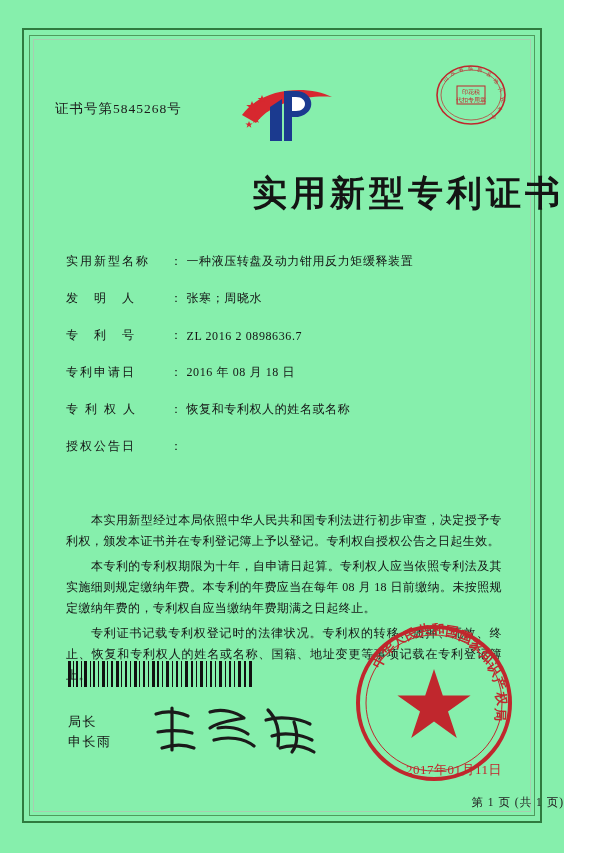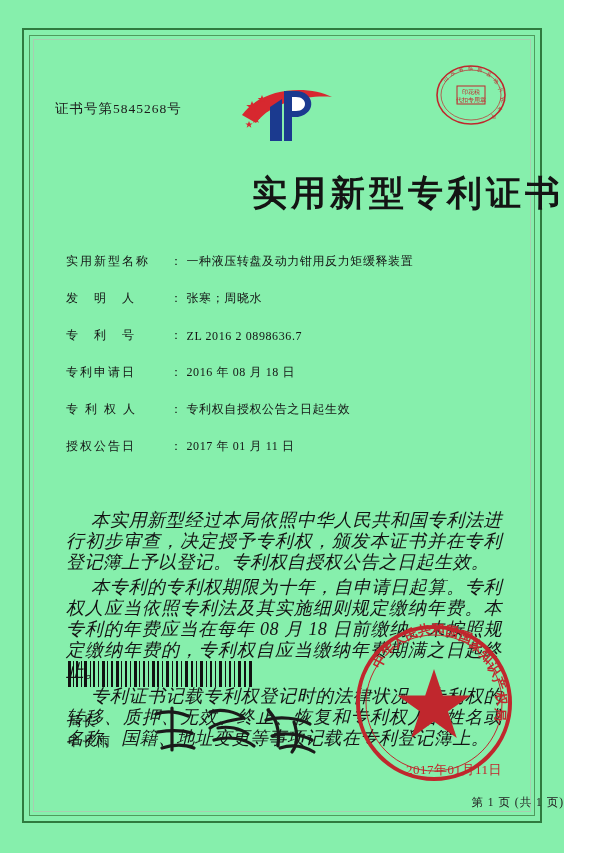--- a/index.html
+++ b/index.html
@@ -100,26 +100,25 @@
   }
   .field-sep { margin-right: 4px; }
   .field-value { flex: 1 1 auto; letter-spacing: 0.6px; }
 
   
   .body-text {
     position: absolute;
     left: 66px;
     right: 62px;
     top: 510px;
-    font-size: 18px;
+    font-size: 12px;
     line-height: 21px;
     color: #141414;
     text-align: justify;
     letter-spacing: 0.4px;
-    font-style: italic;
   }
   .body-text p {
     margin: 0 0 4px 0;
     text-indent: 25px;
   }
 
   
   .barcode {
     position: absolute;
     left: 68px;
@@ -252,26 +251,25 @@
       <span class="field-value">ZL 2016 2 0898636.7</span>
     </div>
     <div class="field-row">
       <span class="field-label">专利申请日</span>
       <span class="field-sep">：</span>
       <span class="field-value">2016 年 08 月 18 日</span>
     </div>
     <div class="field-row">
       <span class="field-label">专 利 权 人</span>
       <span class="field-sep">：</span>
-      <span class="field-value">专利权自授权公告之日起生效</span>
+      <span class="field-value">恢复和专利权人的姓名或名称</span>
     </div>
     <div class="field-row">
       <span class="field-label">授权公告日</span>
       <span class="field-sep">：</span>
-      <span class="field-value">2017 年 01 月 11 日</span>
     </div>
   </div>
 
   <div class="body-text">
     <p>本实用新型经过本局依照中华人民共和国专利法进行初步审查，决定授予专利权，颁发本证书并在专利登记簿上予以登记。专利权自授权公告之日起生效。</p>
     <p>本专利的专利权期限为十年，自申请日起算。专利权人应当依照专利法及其实施细则规定缴纳年费。本专利的年费应当在每年 08 月 18 日前缴纳。未按照规定缴纳年费的，专利权自应当缴纳年费期满之日起终止。</p>
     <p>专利证书记载专利权登记时的法律状况。专利权的转移、质押、无效、终止、恢复和专利权人的姓名或名称、国籍、地址变更等事项记载在专利登记簿上。</p>
   </div>
 
   <div class="barcode">

